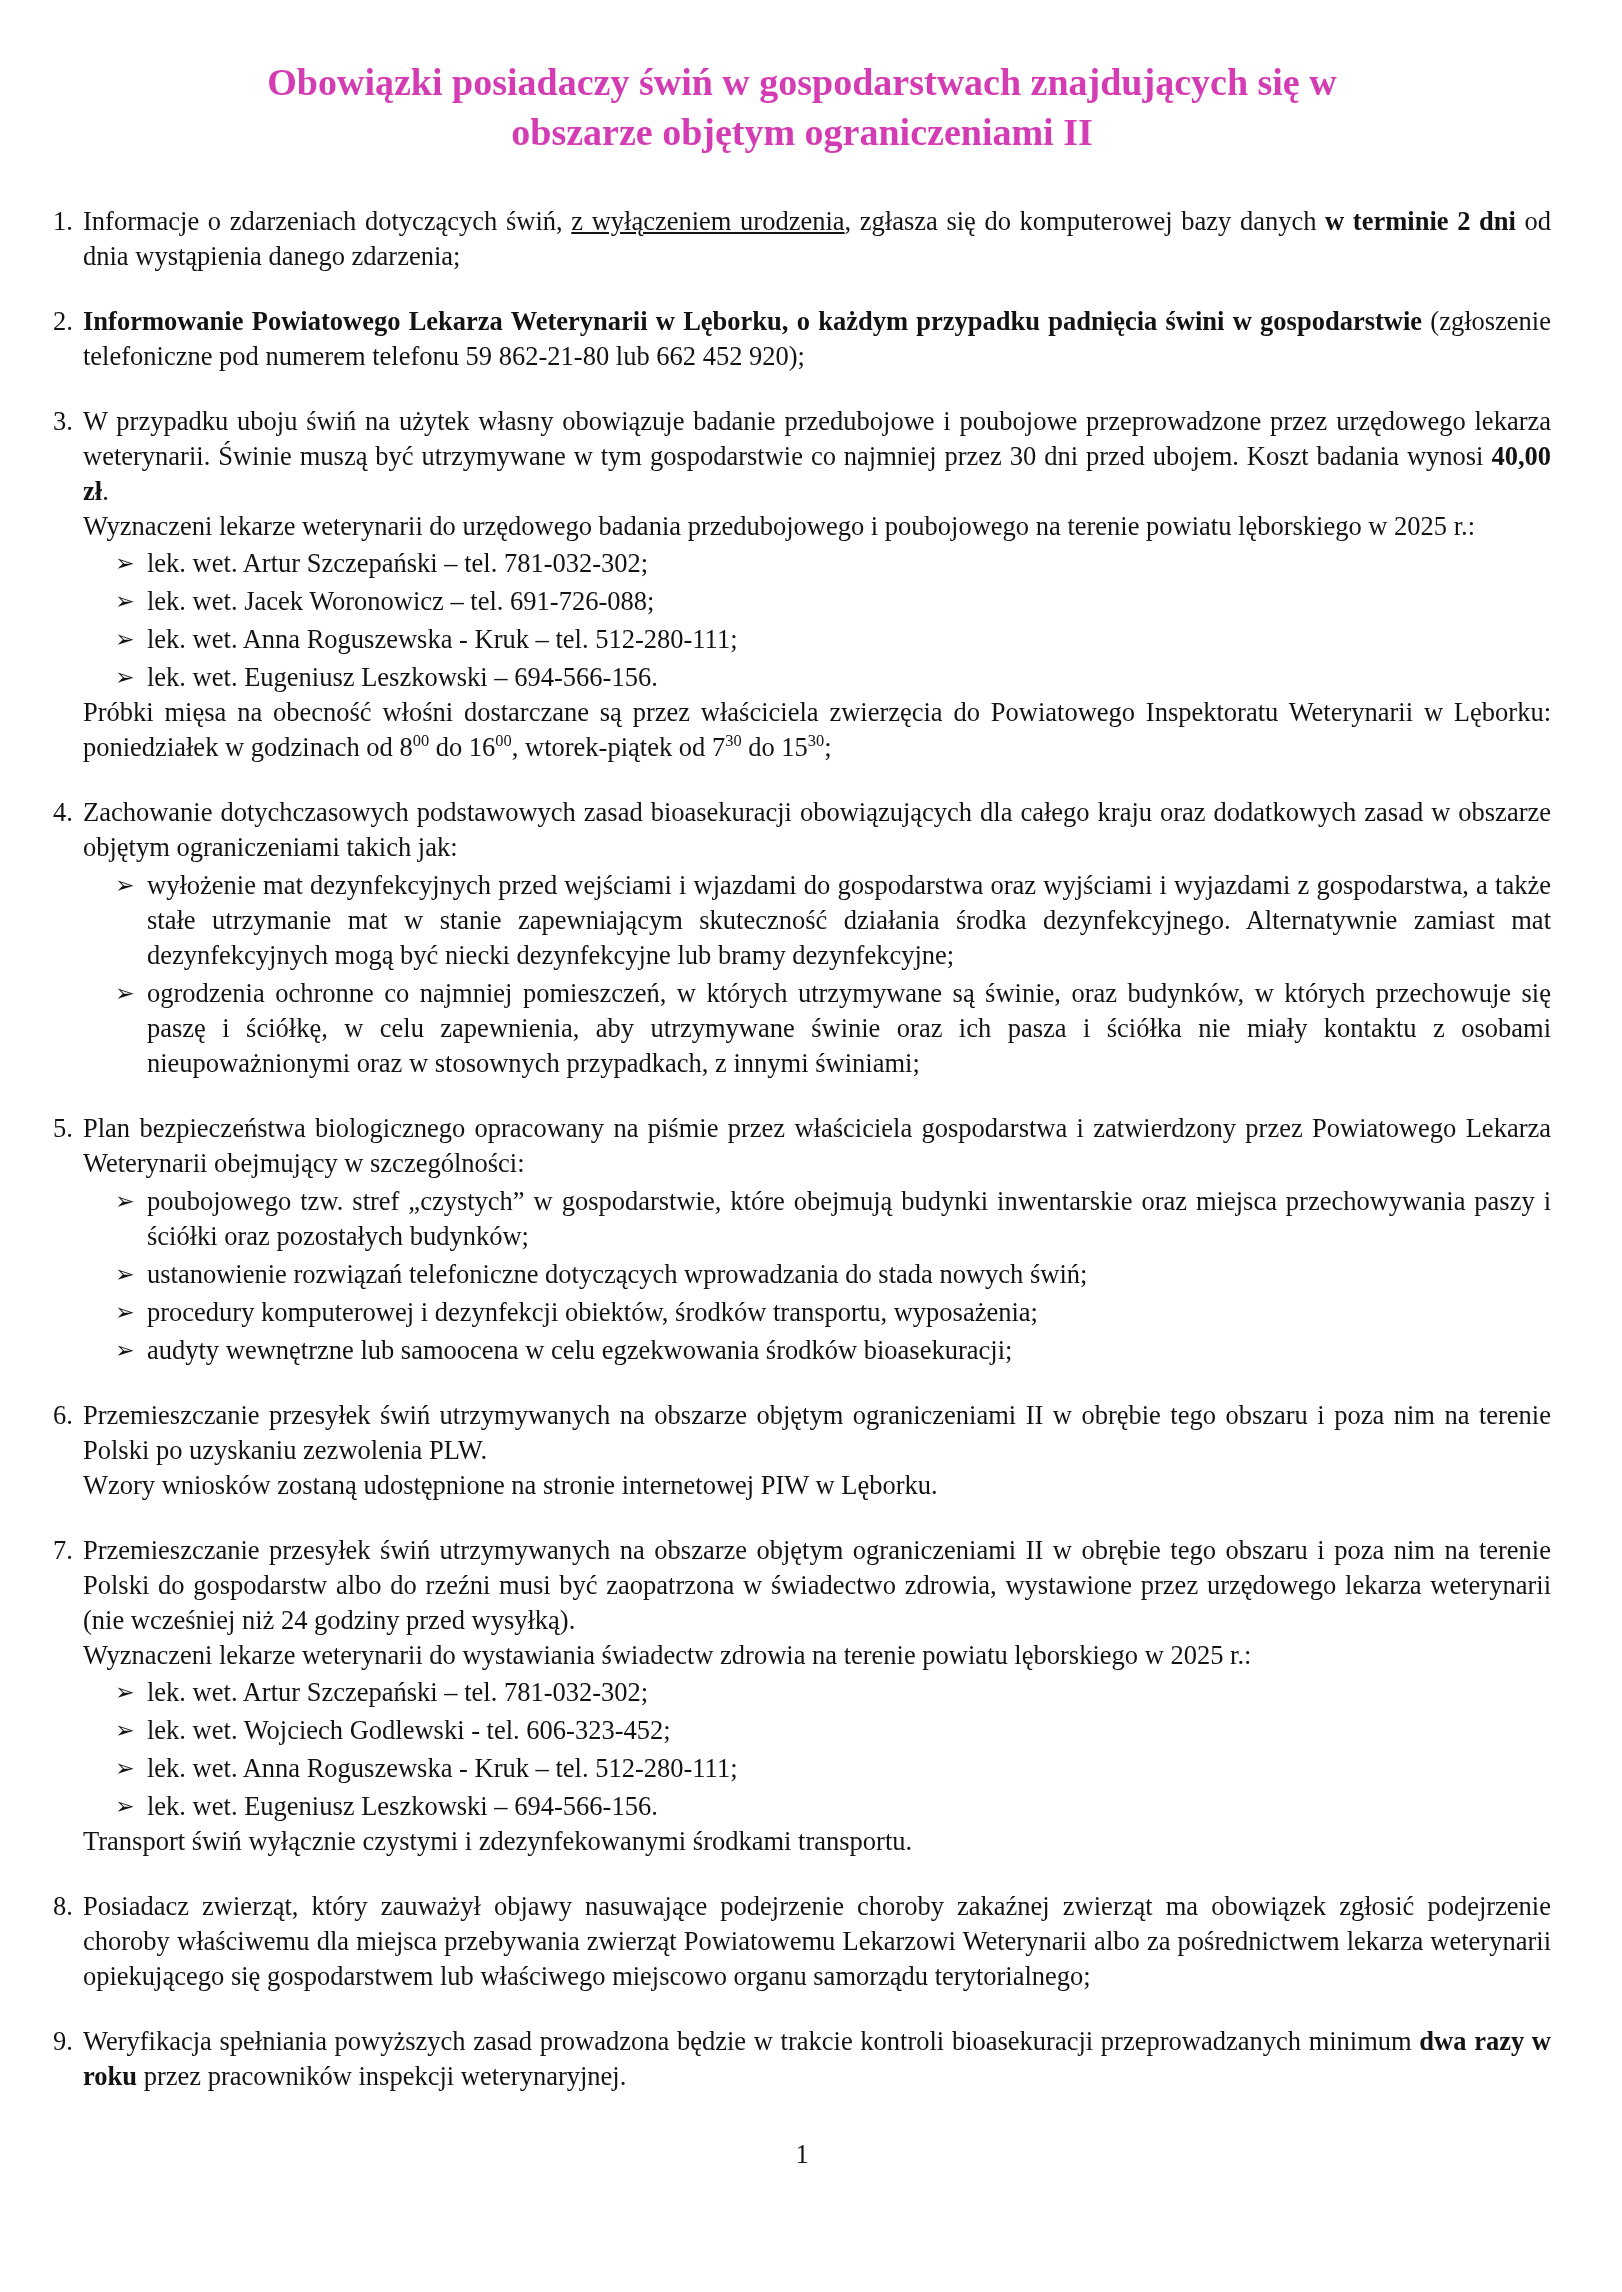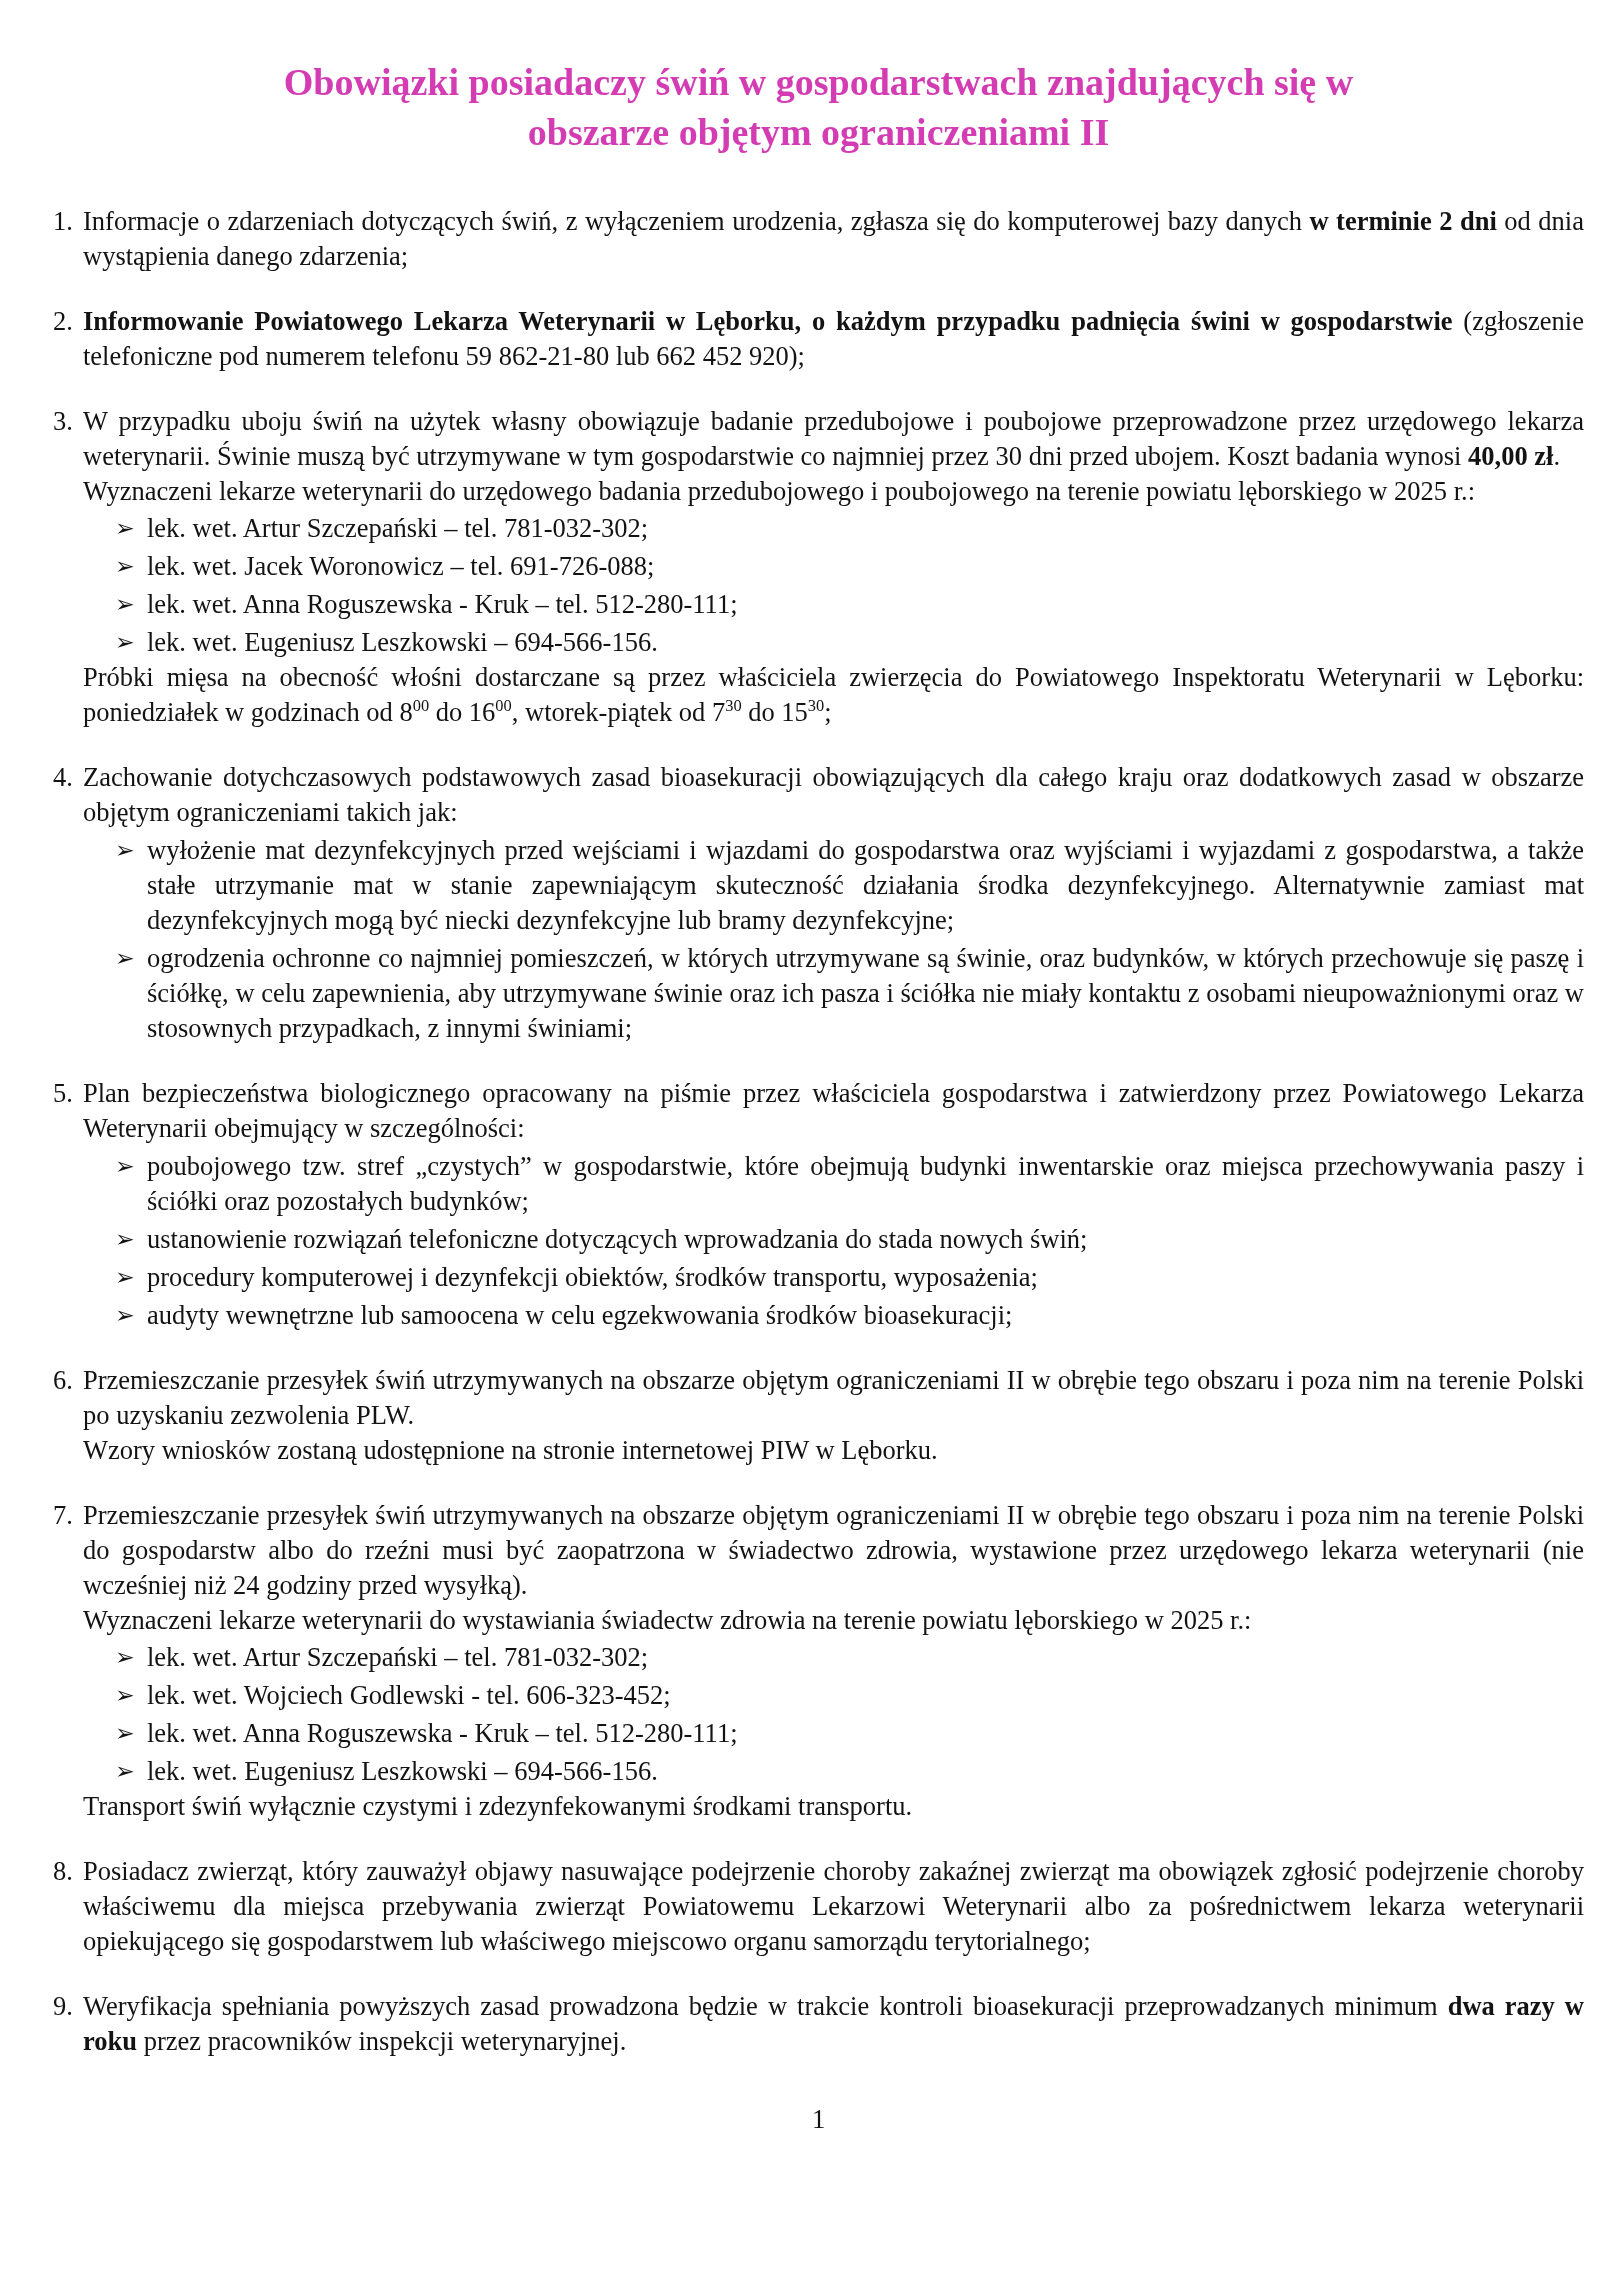--- a/index.html
+++ b/index.html
@@ -1,21 +1,21 @@
 <!DOCTYPE html>
 <html lang="pl"><head>
 <meta charset="utf-8">
 <style>
   html,body { margin:0; padding:0; background:#ffffff; }
   .page {
     position: relative;
     width: 1622px;
     height: 2293px;
     box-sizing: border-box;
-    padding: 39px 38px 0 53px;
+    padding: 39px 71px 0 53px;
     background: #ffffff;
     font-family: "Liberation Serif", "DejaVu Serif", serif;
     font-size: 26.5px;
     line-height: 35px;
     color: #131313;
     overflow: hidden;
   }
   .title {
     font-size: 38px;
     line-height: 50px;
@@ -23,21 +23,21 @@
     text-align: center;
     color: #d43cb4;
     margin: 17.6px 0 47px 0;
   }
   .item { position: relative; padding-left: 30px; margin-top: 30px; }
   .item:first-of-type { margin-top: 0; }
   .num { position: absolute; left: 0; top: 0; }
   .para { margin: 0; text-align: justify; }
   .para + .para { margin-top: 0; }
   .b { font-weight: bold; }
-  .u { }
+  .u { text-decoration: underline; }
   .sup { vertical-align: super; font-size: 0.62em; line-height: 0; }
   .blist { margin: 0; padding: 0; list-style: none; }
   .brow { position: relative; padding-left: 64px; margin-top: 2.9px; text-align: justify; }
   .arrow {
     position: absolute; left: 32px; top: 0;
     font-family: "DejaVu Sans", sans-serif;
     font-size: 23.5px;
   }
   .pageno { text-align: center; margin-top: 43px; }
 </style>

